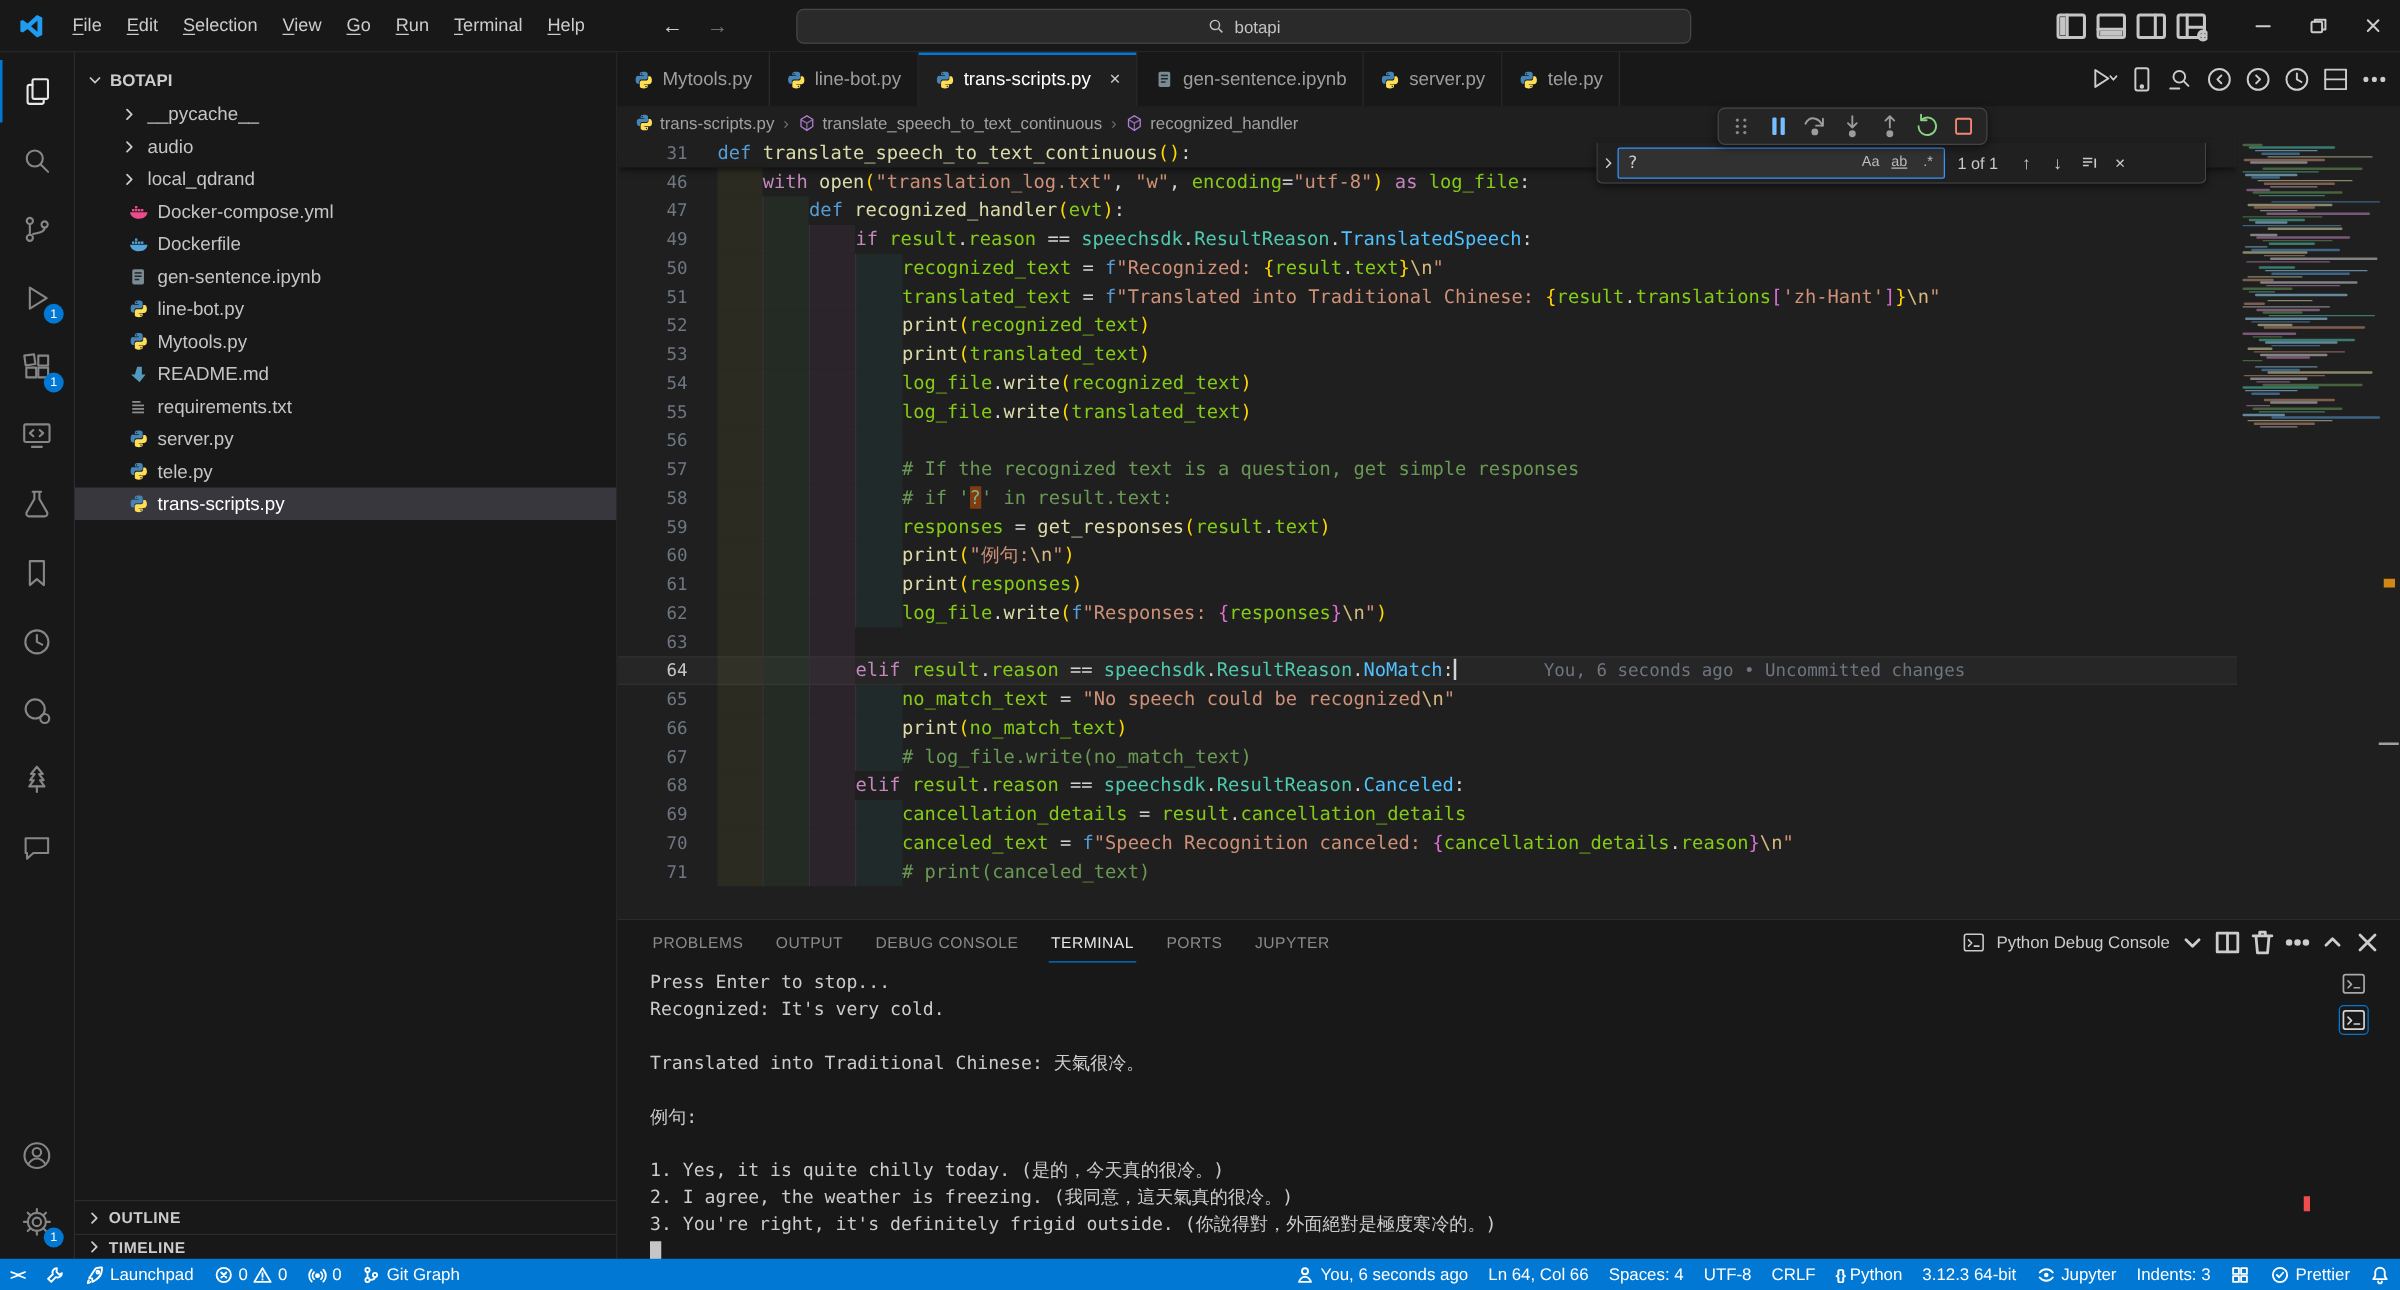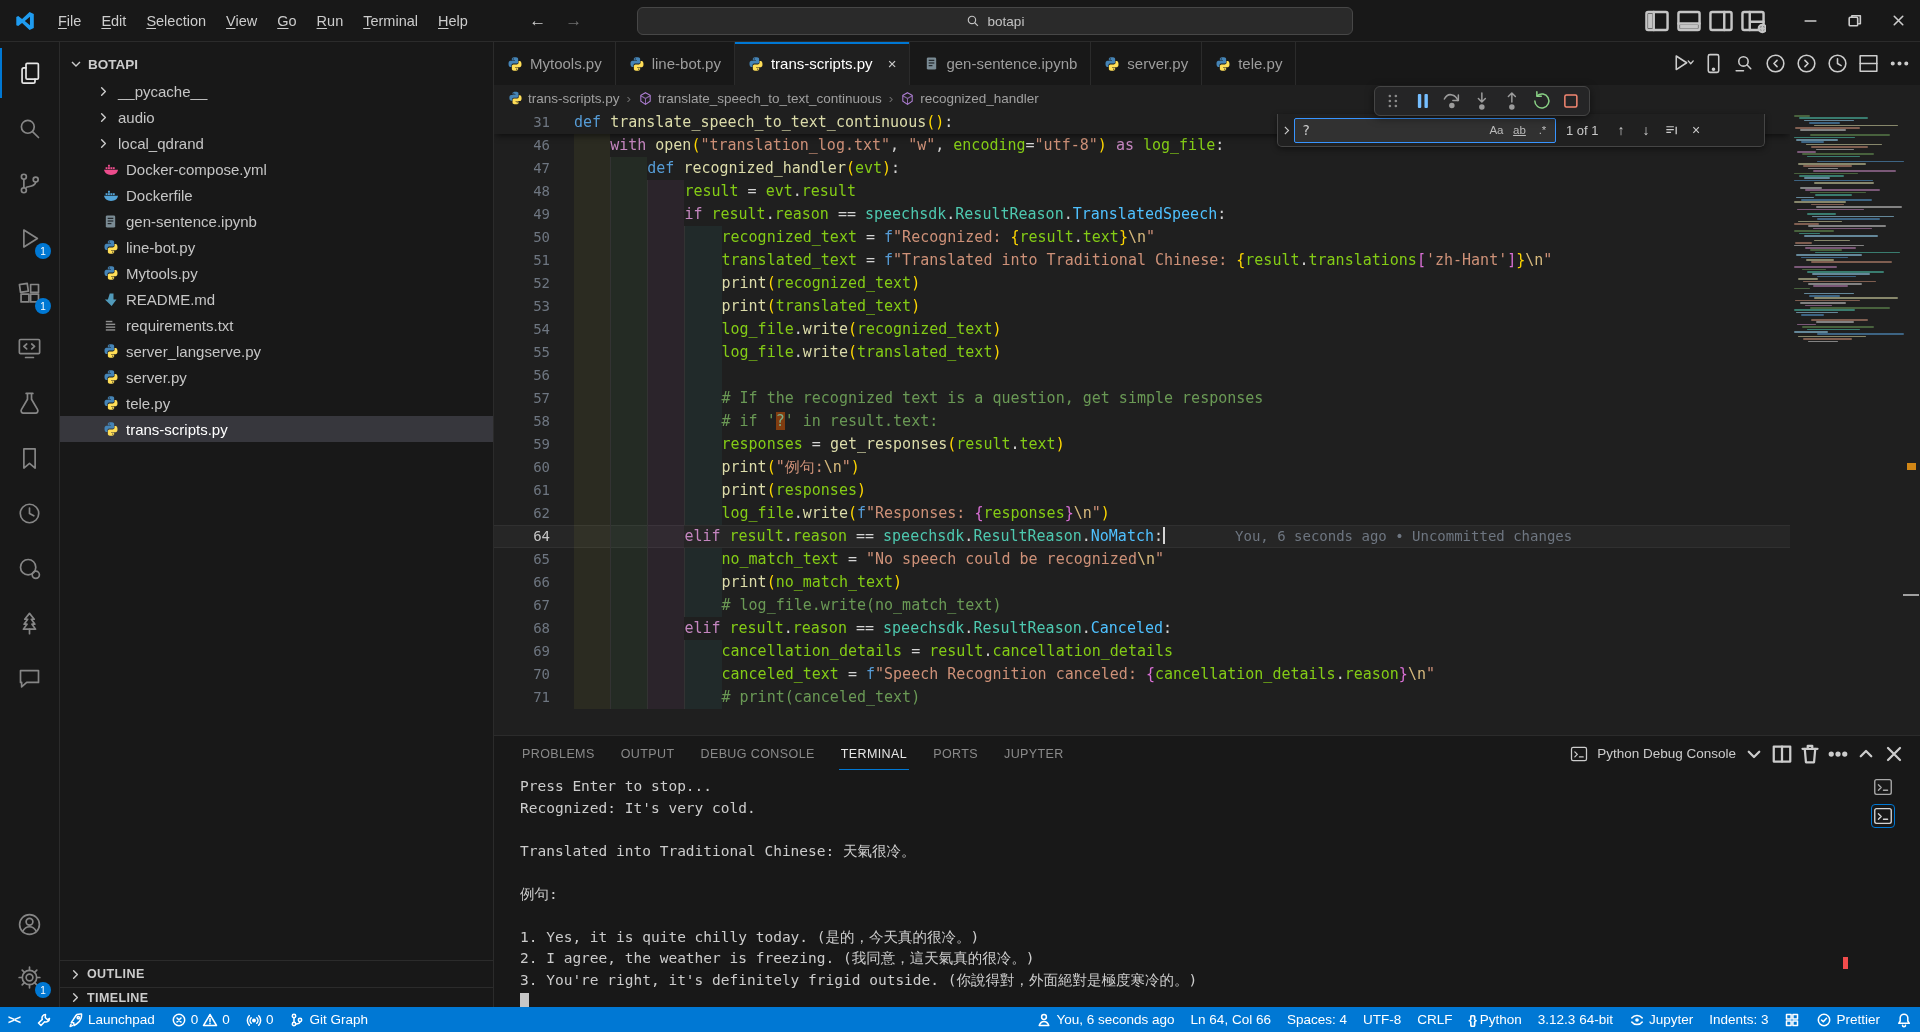--- a/index.html
+++ b/index.html
@@ -456,29 +456,20 @@
           </span>
           <span>requirements.txt</span>
         </div>
         <div class="tree-row file">
           <span class="icon fi">
             <svg viewBox="0 0 32 32" width="16" height="16">
               <path fill="#4584b6" d="M15.9 2.6c-6.6 0-6.2 2.9-6.2 2.9v3h6.3v.9H7.2S3 8.9 3 15.5 6.7 22 6.7 22h2.2v-3.1s-.1-3.7 3.6-3.7h6.3s3.5.1 3.5-3.4V6S22.8 2.6 15.9 2.6zm-3.5 2a1.15 1.15 0 1 1 0 2.3 1.15 1.15 0 0 1 0-2.3z"></path>
               <path fill="#ffde57" d="M16.1 29.4c6.6 0 6.2-2.9 6.2-2.9v-3h-6.3v-.9h8.8s4.2.5 4.2-6.1-3.7-6.4-3.7-6.4h-2.2v3.1s.1 3.7-3.6 3.7h-6.3s-3.5-.1-3.5 3.4V26s-.5 3.4 6.4 3.4zm3.5-2a1.15 1.15 0 1 1 0-2.3 1.15 1.15 0 0 1 0 2.3z"></path>
             </svg>
           </span>
-          <span>server_langserve.py</span>
-        </div>
-        <div class="tree-row file">
-          <span class="icon fi">
-            <svg viewBox="0 0 32 32" width="16" height="16">
-              <path fill="#4584b6" d="M15.9 2.6c-6.6 0-6.2 2.9-6.2 2.9v3h6.3v.9H7.2S3 8.9 3 15.5 6.7 22 6.7 22h2.2v-3.1s-.1-3.7 3.6-3.7h6.3s3.5.1 3.5-3.4V6S22.8 2.6 15.9 2.6zm-3.5 2a1.15 1.15 0 1 1 0 2.3 1.15 1.15 0 0 1 0-2.3z"></path>
-              <path fill="#ffde57" d="M16.1 29.4c6.6 0 6.2-2.9 6.2-2.9v-3h-6.3v-.9h8.8s4.2.5 4.2-6.1-3.7-6.4-3.7-6.4h-2.2v3.1s.1 3.7-3.6 3.7h-6.3s-3.5-.1-3.5 3.4V26s-.5 3.4 6.4 3.4zm3.5-2a1.15 1.15 0 1 1 0-2.3 1.15 1.15 0 0 1 0 2.3z"></path>
-            </svg>
-          </span>
           <span>server.py</span>
         </div>
         <div class="tree-row file">
           <span class="icon fi">
             <svg viewBox="0 0 32 32" width="16" height="16">
               <path fill="#4584b6" d="M15.9 2.6c-6.6 0-6.2 2.9-6.2 2.9v3h6.3v.9H7.2S3 8.9 3 15.5 6.7 22 6.7 22h2.2v-3.1s-.1-3.7 3.6-3.7h6.3s3.5.1 3.5-3.4V6S22.8 2.6 15.9 2.6zm-3.5 2a1.15 1.15 0 1 1 0 2.3 1.15 1.15 0 0 1 0-2.3z"></path>
               <path fill="#ffde57" d="M16.1 29.4c6.6 0 6.2-2.9 6.2-2.9v-3h-6.3v-.9h8.8s4.2.5 4.2-6.1-3.7-6.4-3.7-6.4h-2.2v3.1s.1 3.7-3.6 3.7h-6.3s-3.5-.1-3.5 3.4V26s-.5 3.4 6.4 3.4zm3.5-2a1.15 1.15 0 1 1 0-2.3 1.15 1.15 0 0 1 0 2.3z"></path>
             </svg>
           </span>
           <span>tele.py</span>
@@ -646,35 +637,35 @@
             <path d="M8 1.8l5 2.9v6.2L8 14.2 3 10.9V4.7z"></path>
             <path d="M8 8v6.2M8 8l5-3M8 8L3 5" opacity=".75"></path>
           </svg>
         </span>
         <span>recognized_handler</span>
       </div>
     <div class="code">
         <div class="line sticky"><span class="gut">31</span><span class="t-d">def</span><span class="t-p"> </span><span class="t-f">translate_speech_to_text_continuous</span><span class="t-b">(</span><span class="t-b">)</span><span class="t-p">:</span></div>
         <div class="line"><span class="gut">46</span><span class="ind i0">    </span><span class="t-k">with</span><span class="t-p"> </span><span class="t-f">open</span><span class="t-b">(</span><span class="t-s">"translation_log.txt"</span><span class="t-p">, </span><span class="t-s">"w"</span><span class="t-p">, </span><span class="t-v">encoding</span><span class="t-p">=</span><span class="t-s">"utf-8"</span><span class="t-b">)</span><span class="t-p"> </span><span class="t-k">as</span><span class="t-p"> </span><span class="t-v">log_file</span><span class="t-p">:</span></div>
         <div class="line"><span class="gut">47</span><span class="ind i0">    </span><span class="ind i1">    </span><span class="t-d">def</span><span class="t-p"> </span><span class="t-f">recognized_handler</span><span class="t-b">(</span><span class="t-v">evt</span><span class="t-b">)</span><span class="t-p">:</span></div>
-        <div class="line"><span class="gut">48</span><span class="ind i0">    </span><span class="ind i1">    </span><span class="ind i2">    </span><span class="t-v">result</span><span class="t-p"> = </span><span class="t-v">evt</span><span class="t-p">.</span><span class="t-v">result</span></div>
         <div class="line"><span class="gut">49</span><span class="ind i0">    </span><span class="ind i1">    </span><span class="ind i2">    </span><span class="t-k">if</span><span class="t-p"> </span><span class="t-v">result</span><span class="t-p">.</span><span class="t-v">reason</span><span class="t-p"> == </span><span class="t-m">speechsdk</span><span class="t-p">.</span><span class="t-m">ResultReason</span><span class="t-p">.</span><span class="t-c">TranslatedSpeech</span><span class="t-p">:</span></div>
         <div class="line"><span class="gut">50</span><span class="ind i0">    </span><span class="ind i1">    </span><span class="ind i2">    </span><span class="ind i3">    </span><span class="t-v">recognized_text</span><span class="t-p"> = </span><span class="t-fs">f</span><span class="t-s">"Recognized: </span><span class="t-b">{</span><span class="t-v">result</span><span class="t-p">.</span><span class="t-v">text</span><span class="t-b">}</span><span class="t-e">\n</span><span class="t-s">"</span></div>
         <div class="line"><span class="gut">51</span><span class="ind i0">    </span><span class="ind i1">    </span><span class="ind i2">    </span><span class="ind i3">    </span><span class="t-v">translated_text</span><span class="t-p"> = </span><span class="t-fs">f</span><span class="t-s">"Translated into Traditional Chinese: </span><span class="t-b">{</span><span class="t-v">result</span><span class="t-p">.</span><span class="t-v">translations</span><span class="t-b2">[</span><span class="t-s">'zh-Hant'</span><span class="t-b2">]</span><span class="t-b">}</span><span class="t-e">\n</span><span class="t-s">"</span></div>
         <div class="line"><span class="gut">52</span><span class="ind i0">    </span><span class="ind i1">    </span><span class="ind i2">    </span><span class="ind i3">    </span><span class="t-f">print</span><span class="t-b">(</span><span class="t-v">recognized_text</span><span class="t-b">)</span></div>
         <div class="line"><span class="gut">53</span><span class="ind i0">    </span><span class="ind i1">    </span><span class="ind i2">    </span><span class="ind i3">    </span><span class="t-f">print</span><span class="t-b">(</span><span class="t-v">translated_text</span><span class="t-b">)</span></div>
         <div class="line"><span class="gut">54</span><span class="ind i0">    </span><span class="ind i1">    </span><span class="ind i2">    </span><span class="ind i3">    </span><span class="t-v">log_file</span><span class="t-p">.</span><span class="t-f">write</span><span class="t-b">(</span><span class="t-v">recognized_text</span><span class="t-b">)</span></div>
         <div class="line"><span class="gut">55</span><span class="ind i0">    </span><span class="ind i1">    </span><span class="ind i2">    </span><span class="ind i3">    </span><span class="t-v">log_file</span><span class="t-p">.</span><span class="t-f">write</span><span class="t-b">(</span><span class="t-v">translated_text</span><span class="t-b">)</span></div>
         <div class="line"><span class="gut">56</span><span class="ind i0">    </span><span class="ind i1">    </span><span class="ind i2">    </span><span class="ind i3">    </span></div>
         <div class="line"><span class="gut">57</span><span class="ind i0">    </span><span class="ind i1">    </span><span class="ind i2">    </span><span class="ind i3">    </span><span class="t-cm"># If the recognized text is a question, get simple responses</span></div>
         <div class="line"><span class="gut">58</span><span class="ind i0">    </span><span class="ind i1">    </span><span class="ind i2">    </span><span class="ind i3">    </span><span class="t-cm"># if '</span><span class="t-cmh">?</span><span class="t-cm">' in result.text:</span></div>
         <div class="line"><span class="gut">59</span><span class="ind i0">    </span><span class="ind i1">    </span><span class="ind i2">    </span><span class="ind i3">    </span><span class="t-v">responses</span><span class="t-p"> = </span><span class="t-f">get_responses</span><span class="t-b">(</span><span class="t-v">result</span><span class="t-p">.</span><span class="t-v">text</span><span class="t-b">)</span></div>
         <div class="line"><span class="gut">60</span><span class="ind i0">    </span><span class="ind i1">    </span><span class="ind i2">    </span><span class="ind i3">    </span><span class="t-f">print</span><span class="t-b">(</span><span class="t-s">"例句:</span><span class="t-e">\n</span><span class="t-s">"</span><span class="t-b">)</span></div>
         <div class="line"><span class="gut">61</span><span class="ind i0">    </span><span class="ind i1">    </span><span class="ind i2">    </span><span class="ind i3">    </span><span class="t-f">print</span><span class="t-b">(</span><span class="t-v">responses</span><span class="t-b">)</span></div>
         <div class="line"><span class="gut">62</span><span class="ind i0">    </span><span class="ind i1">    </span><span class="ind i2">    </span><span class="ind i3">    </span><span class="t-v">log_file</span><span class="t-p">.</span><span class="t-f">write</span><span class="t-b">(</span><span class="t-fs">f</span><span class="t-s">"Responses: </span><span class="t-b2">{</span><span class="t-v">responses</span><span class="t-b2">}</span><span class="t-e">\n</span><span class="t-s">"</span><span class="t-b">)</span></div>
+        <div class="line"><span class="gut">63</span><span class="ind i0">    </span><span class="ind i1">    </span><span class="ind i2">    </span></div>
         <div class="line current"><span class="gut">64</span><span class="ind i0">    </span><span class="ind i1">    </span><span class="ind i2">    </span><span class="t-k">elif</span><span class="t-p"> </span><span class="t-v">result</span><span class="t-p">.</span><span class="t-v">reason</span><span class="t-p"> == </span><span class="t-m">speechsdk</span><span class="t-p">.</span><span class="t-m">ResultReason</span><span class="t-p">.</span><span class="t-c">NoMatch</span><span class="t-p">:</span><span class="caret"></span><span class="blame">You, 6 seconds ago • Uncommitted changes</span></div>
         <div class="line"><span class="gut">65</span><span class="ind i0">    </span><span class="ind i1">    </span><span class="ind i2">    </span><span class="ind i3">    </span><span class="t-v">no_match_text</span><span class="t-p"> = </span><span class="t-s">"No speech could be recognized</span><span class="t-e">\n</span><span class="t-s">"</span></div>
         <div class="line"><span class="gut">66</span><span class="ind i0">    </span><span class="ind i1">    </span><span class="ind i2">    </span><span class="ind i3">    </span><span class="t-f">print</span><span class="t-b">(</span><span class="t-v">no_match_text</span><span class="t-b">)</span></div>
         <div class="line"><span class="gut">67</span><span class="ind i0">    </span><span class="ind i1">    </span><span class="ind i2">    </span><span class="ind i3">    </span><span class="t-cm"># log_file.write(no_match_text)</span></div>
         <div class="line"><span class="gut">68</span><span class="ind i0">    </span><span class="ind i1">    </span><span class="ind i2">    </span><span class="t-k">elif</span><span class="t-p"> </span><span class="t-v">result</span><span class="t-p">.</span><span class="t-v">reason</span><span class="t-p"> == </span><span class="t-m">speechsdk</span><span class="t-p">.</span><span class="t-m">ResultReason</span><span class="t-p">.</span><span class="t-c">Canceled</span><span class="t-p">:</span></div>
         <div class="line"><span class="gut">69</span><span class="ind i0">    </span><span class="ind i1">    </span><span class="ind i2">    </span><span class="ind i3">    </span><span class="t-v">cancellation_details</span><span class="t-p"> = </span><span class="t-v">result</span><span class="t-p">.</span><span class="t-v">cancellation_details</span></div>
         <div class="line"><span class="gut">70</span><span class="ind i0">    </span><span class="ind i1">    </span><span class="ind i2">    </span><span class="ind i3">    </span><span class="t-v">canceled_text</span><span class="t-p"> = </span><span class="t-fs">f</span><span class="t-s">"Speech Recognition canceled: </span><span class="t-b2">{</span><span class="t-v">cancellation_details</span><span class="t-p">.</span><span class="t-v">reason</span><span class="t-b2">}</span><span class="t-e">\n</span><span class="t-s">"</span></div>
         <div class="line"><span class="gut">71</span><span class="ind i0">    </span><span class="ind i1">    </span><span class="ind i2">    </span><span class="ind i3">    </span><span class="t-cm"># print(canceled_text)</span></div>
       </div>
     <div class="minimap">

